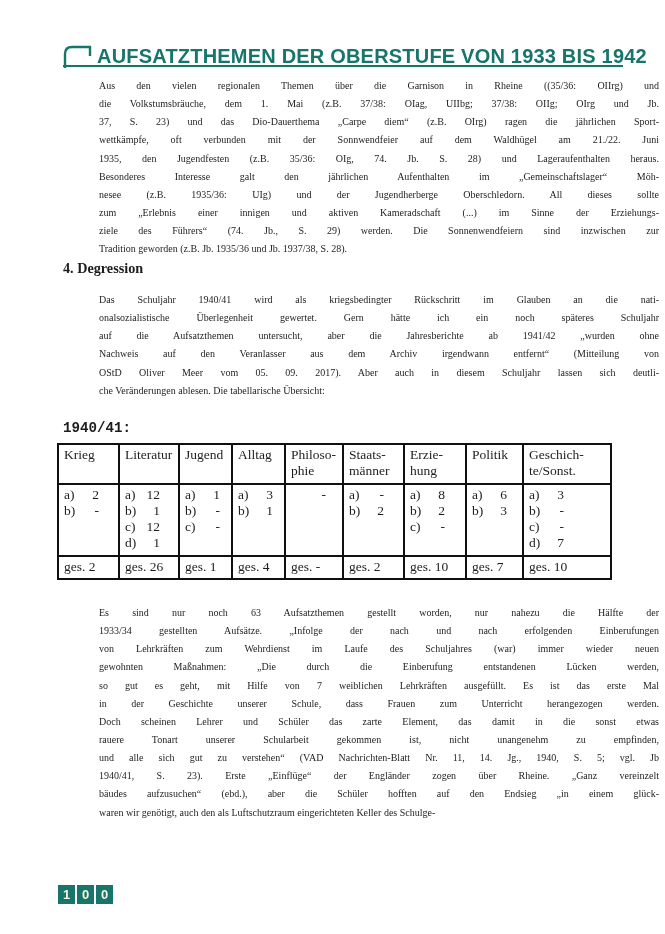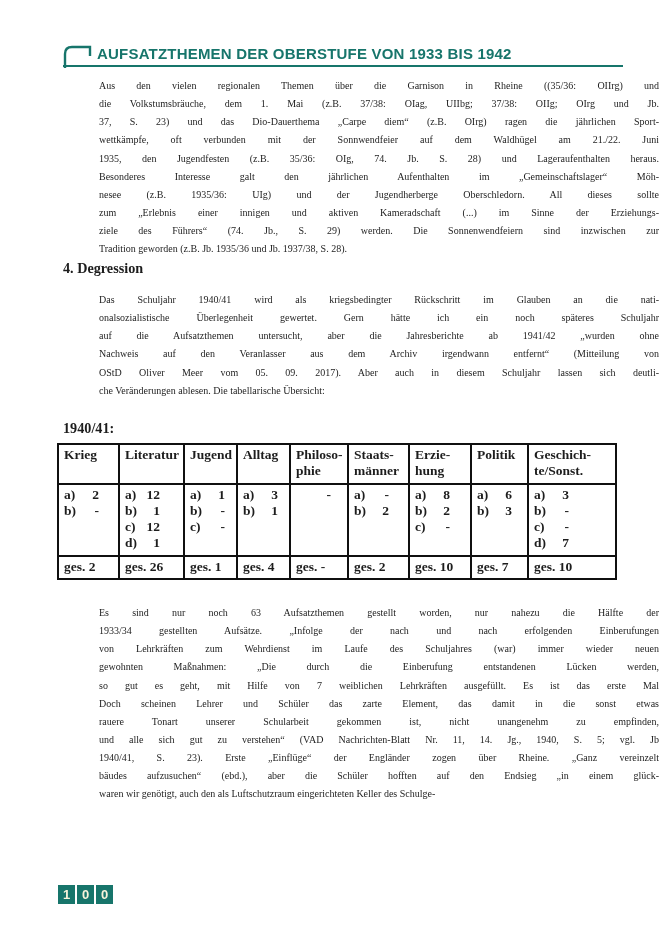--- a/index.html
+++ b/index.html
@@ -7,39 +7,39 @@
   .page {
     position:relative; width:665px; height:934px; background:#fff;
     font-family:"Liberation Serif","DejaVu Serif",serif; color:#1d1d1d;
     overflow:hidden;
   }
   .abs { position:absolute; }
 
   
   .hdr-title {
     font-family:"Liberation Sans","DejaVu Sans",sans-serif;
-    font-weight:bold; font-size:15px; letter-spacing:.2px;
+    font-weight:bold; font-size:20px; letter-spacing:.2px;
     color:var(--accent_teal,#17756b); white-space:nowrap;
   }
   .hdr-rule { height:2px; background:var(--accent_teal,#17756b); }
 
   
   .para { font-size:10px; line-height:18.15px; width:560px;margin-left:36px; }
   .para .tline { text-align:justify; text-align-last:justify; height:18.15px; overflow:hidden; }
   .para .tline:last-child { text-align-last:left; }
 
   .h2 { font-weight:bold; font-size:14.2px; }
-  .tlabel { font-weight:bold; font-size:14.2px; }
+  .tlabel { font-weight:bold; font-size:14.2px;font-family:Liberation Mono, monospace; }
 
   
   table.stats { border-collapse:collapse; table-layout:fixed; font-size:13.5px; }
   .stats th, .stats td {
     border:2px solid var(--table_border,#101010);
     vertical-align:top; padding:2px 4px 3px 5px;
-    font-weight:bold; text-align:left;
+    font-weight:normal; text-align:left;
   }
   .hc { white-space:pre-line; line-height:16.3px; }
   .cline { display:flex; line-height:16.3px; }
   .cl { width:17px; flex:0 0 17px; }
   .cv { width:18px; flex:0 0 18px; text-align:right; }
   .grow td { line-height:16.5px; }
 
   
   .pgnum { display:flex; gap:2px; }
   .pgbox {
@@ -276,20 +276,21 @@
     </tr>
     </tbody>
   </table>
 
   <div class="abs para" style="left:63px; top:604px;">
       <div class="tline">Es sind nur noch 63 Aufsatzthemen gestellt worden, nur nahezu die Hälfte der</div>
       <div class="tline">1933/34 gestellten Aufsätze. „Infolge der nach und nach erfolgenden Einberufungen</div>
       <div class="tline">von Lehrkräften zum Wehrdienst im Laufe des Schuljahres (war) immer wieder neuen</div>
       <div class="tline">gewohnten Maßnahmen: „Die durch die Einberufung entstandenen Lücken werden,</div>
       <div class="tline">so gut es geht, mit Hilfe von 7 weiblichen Lehrkräften ausgefüllt. Es ist das erste Mal</div>
+      <div class="tline">in der Geschichte unserer Schule, dass Frauen zum Unterricht herangezogen werden.</div>
       <div class="tline">Doch scheinen Lehrer und Schüler das zarte Element, das damit in die sonst etwas</div>
       <div class="tline">rauere Tonart unserer Schularbeit gekommen ist, nicht unangenehm zu empfinden,</div>
       <div class="tline">und alle sich gut zu verstehen“ (VAD Nachrichten-Blatt Nr. 11, 14. Jg., 1940, S. 5; vgl. Jb</div>
       <div class="tline">1940/41, S. 23). Erste „Einflüge“ der Engländer zogen über Rheine. „Ganz vereinzelt</div>
       <div class="tline">bäudes aufzusuchen“ (ebd.), aber die Schüler hofften auf den Endsieg „in einem glück-</div>
       <div class="tline">waren wir genötigt, auch den als Luftschutzraum eingerichteten Keller des Schulge-</div>
     </div>
 
   <div class="abs pgnum" style="left:58px; top:885px;">
     <div class="pgbox">1</div>

